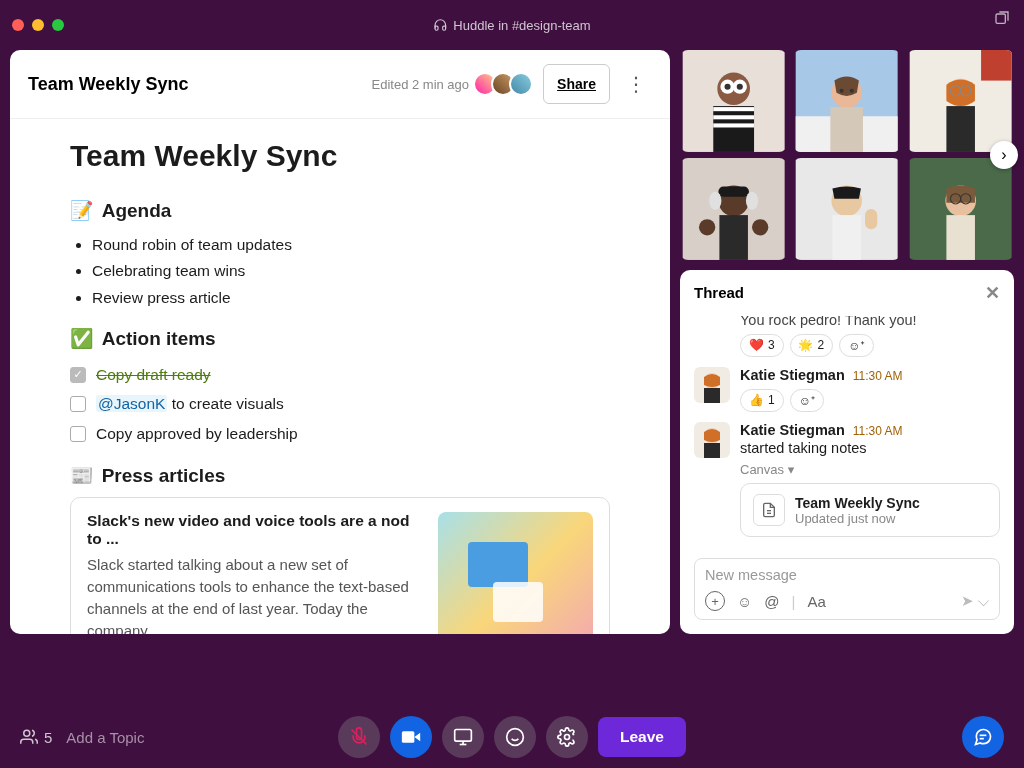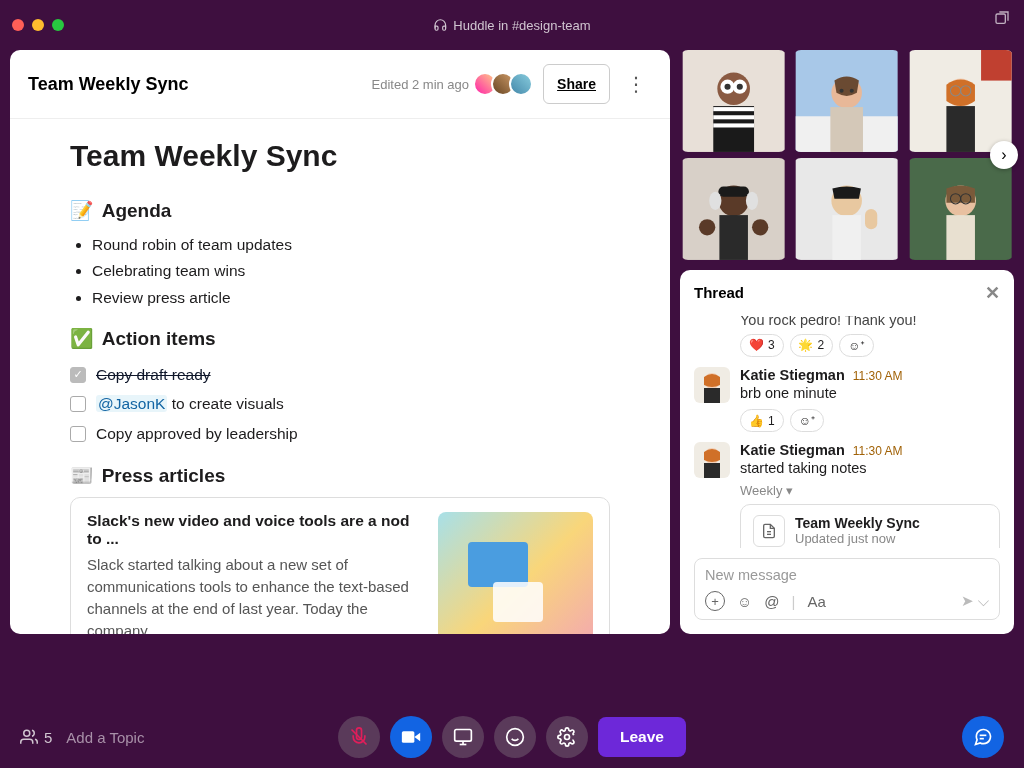--- a/index.html
+++ b/index.html
@@ -24,21 +24,21 @@
 
 .canvas-body { padding:20px 60px; overflow:auto; flex:1; color:#1d1c1d; }
 .canvas-body h1 { font-size:30px; font-weight:800; margin-bottom:26px; }
 .sect { display:flex; align-items:center; gap:8px; font-size:19px; font-weight:800; margin:16px 0 10px; }
 .sect .emoji { font-size:19px; }
 .canvas-body ul { margin-left:22px; margin-bottom:14px; }
 .canvas-body li { font-size:15.5px; line-height:1.7; }
 .check-row { display:flex; align-items:center; gap:10px; font-size:15.5px; line-height:1.9; }
 .check-row .box { width:16px; height:16px; border:1.5px solid #aaa; border-radius:3px; display:flex; align-items:center; justify-content:center; font-size:11px; color:#fff; }
 .check-row.done .box { background:#bbb; border-color:#bbb; }
-.check-row.done .label { text-decoration:line-through; color:#0f172a; }
+.check-row.done .label { text-decoration:line-through; color:#4d7c0f; }
 .mention { color:#1264a3; background:#e8f5fa; padding:0 2px; border-radius:3px; }
 
 .card { border:1px solid #ddd; border-radius:10px; padding:14px 16px; display:flex; gap:14px; margin-top:10px; }
 .card .txt { flex:1; }
 .card .ct { font-weight:700; font-size:15.5px; margin-bottom:6px; }
 .card .cd { color:#555; font-size:15px; line-height:1.45; margin-bottom:10px; }
 .card .src { display:flex; align-items:center; gap:8px; font-size:14px; color:#555; }
 .card .src .tc { width:18px; height:18px; background:#0a8f3c; color:#fff; font-size:9px; font-weight:700; border-radius:3px; display:flex; align-items:center; justify-content:center; }
 .card .illus { width:155px; height:155px; border-radius:8px; background:linear-gradient(135deg,#a8e0e8 0%,#f9d67a 50%,#f2a2b8 100%); position:relative; overflow:hidden; }
 .card .illus::before{content:"";position:absolute;top:30px;left:30px;width:60px;height:45px;background:#4a9de0;border-radius:4px;}
@@ -269,21 +269,20 @@
                 <circle cx="18" cy="14" r="8" fill="#f2d0b8"></circle>
                 <path d="M10 10 Q18 4 26 10 L26 18 Q18 22 10 18 Z" fill="#d07028"></path>
                 <rect x="10" y="21" width="16" height="15" fill="#2a2a2a"></rect>
               </svg>
             </div>
           <div class="mc">
             <div class="mh">
                 <span class="mn">Katie Stiegman</span>
                 <span class="mt">11:30 AM</span>
               </div>
-            <div class="mb">brb one minute</div>
             <div class="reacts">
               <div class="react">
                   <span>👍</span>
                   <span>1</span>
                 </div>
               <div class="react">☺⁺</div>
             </div>
           </div>
         </div>
 
@@ -295,21 +294,21 @@
                 <path d="M10 10 Q18 4 26 10 L26 18 Q18 22 10 18 Z" fill="#d07028"></path>
                 <rect x="10" y="21" width="16" height="15" fill="#2a2a2a"></rect>
               </svg>
             </div>
           <div class="mc">
             <div class="mh">
                 <span class="mn">Katie Stiegman</span>
                 <span class="mt">11:30 AM</span>
               </div>
             <div class="mb">started taking notes</div>
-            <div class="canvas-chip">Weekly ▾</div>
+            <div class="canvas-chip">Canvas ▾</div>
             <div class="canvas-card">
               <div class="ico">
                   <svg width="16" height="16" viewBox="0 0 24 24" fill="none" stroke="#666" stroke-width="2">
                     <path d="M14 2H6a2 2 0 0 0-2 2v16a2 2 0 0 0 2 2h12a2 2 0 0 0 2-2V8z"></path>
                     <polyline points="14 2 14 8 20 8"></polyline>
                     <line x1="9" y1="13" x2="15" y2="13"></line>
                     <line x1="9" y1="17" x2="15" y2="17"></line>
                   </svg>
                 </div>
               <div>

